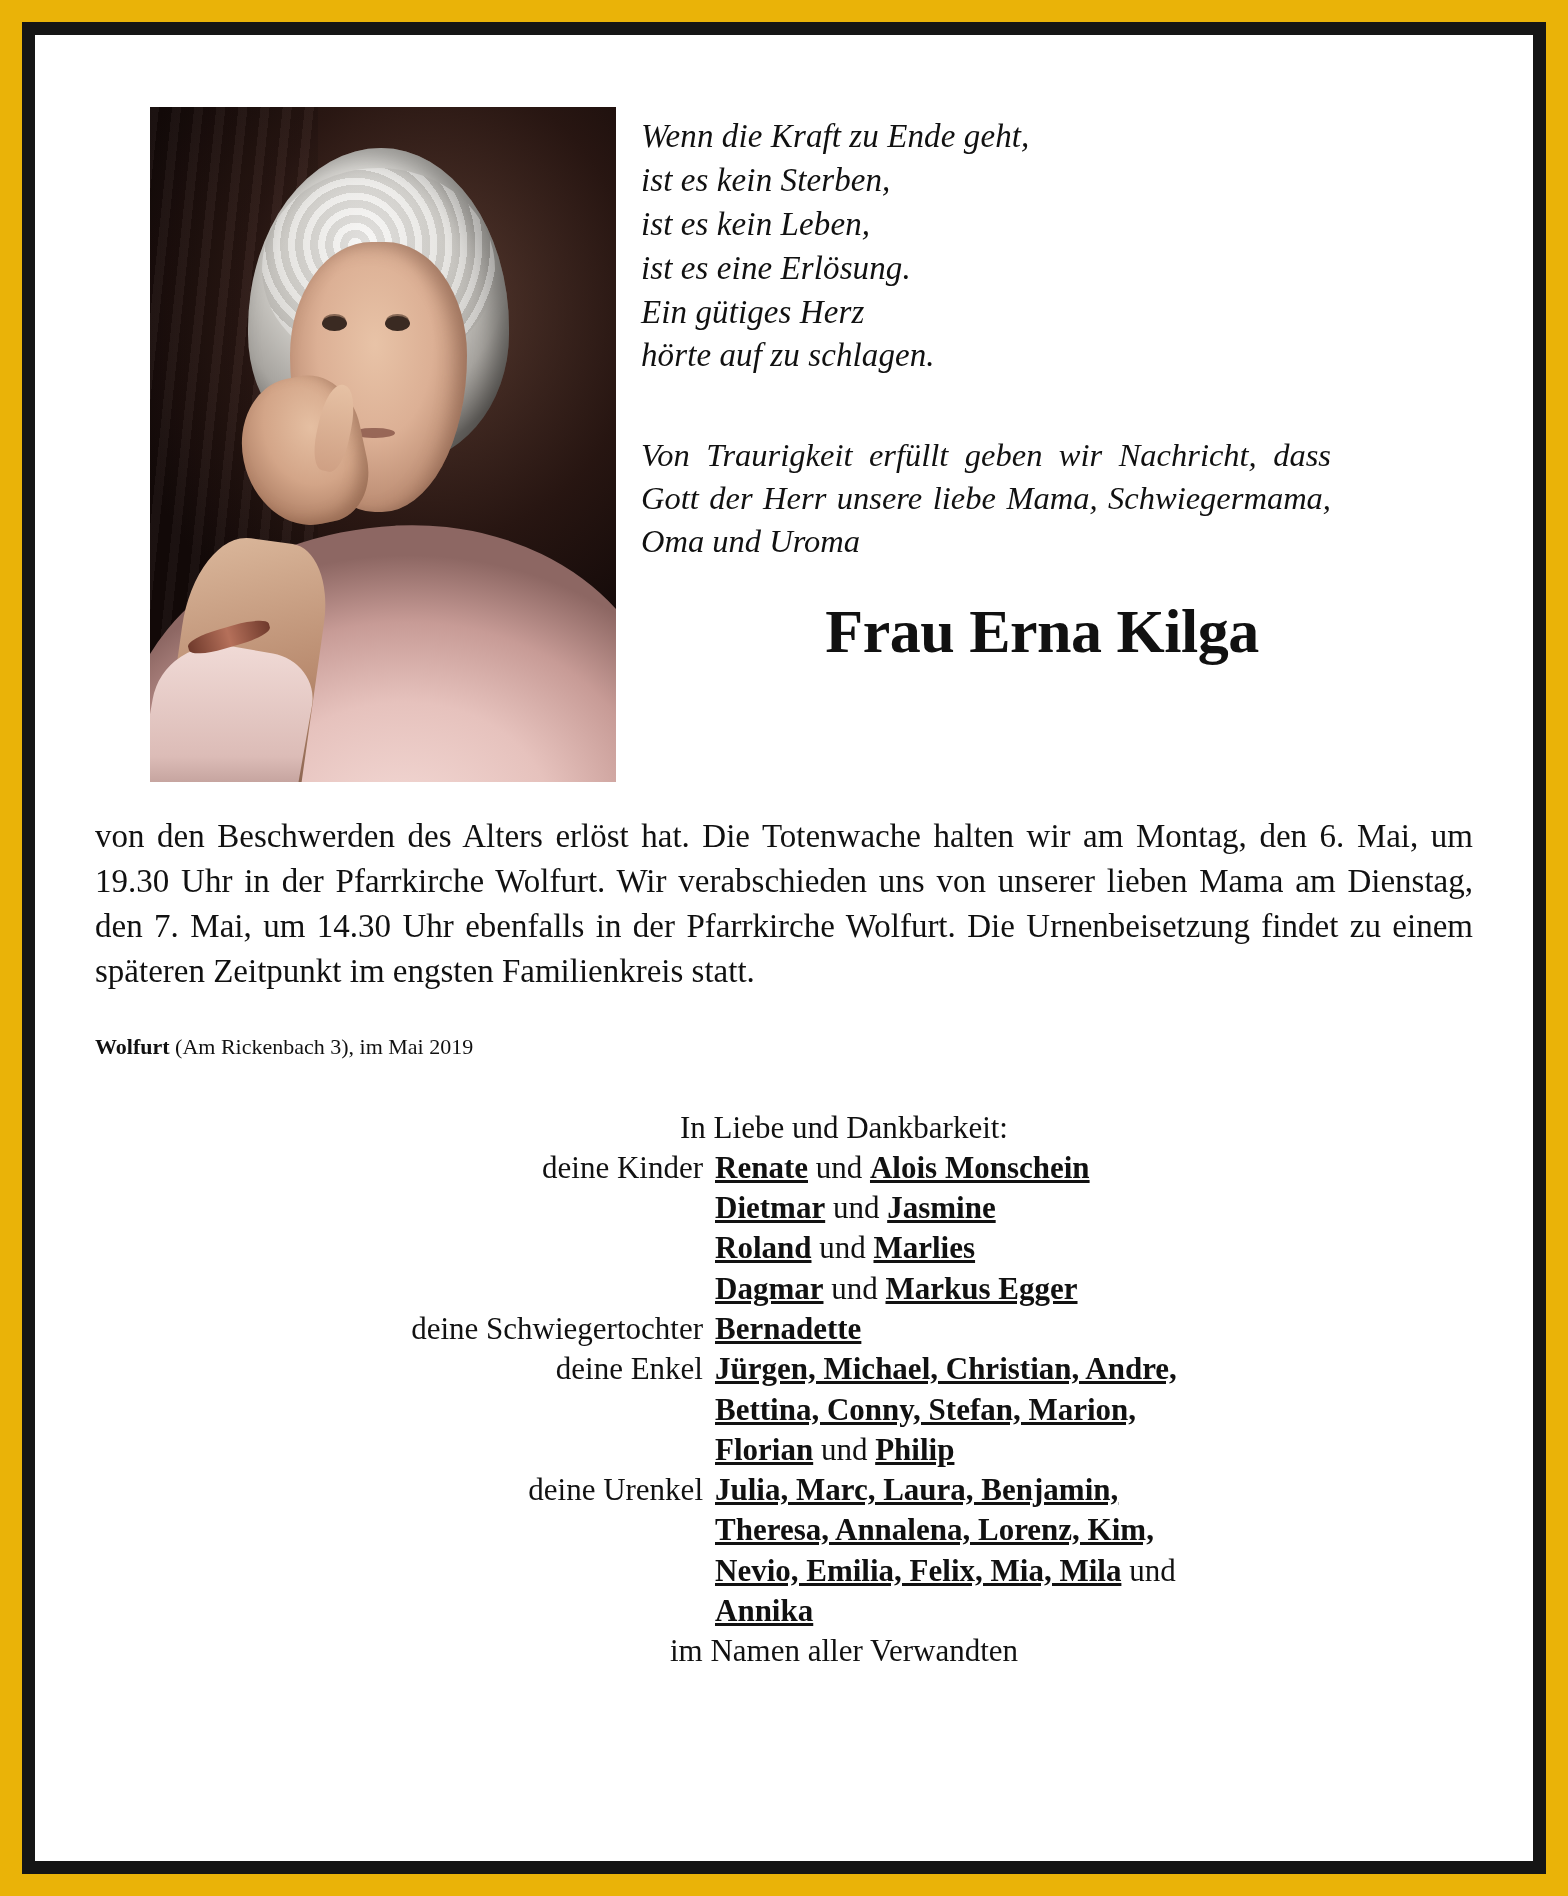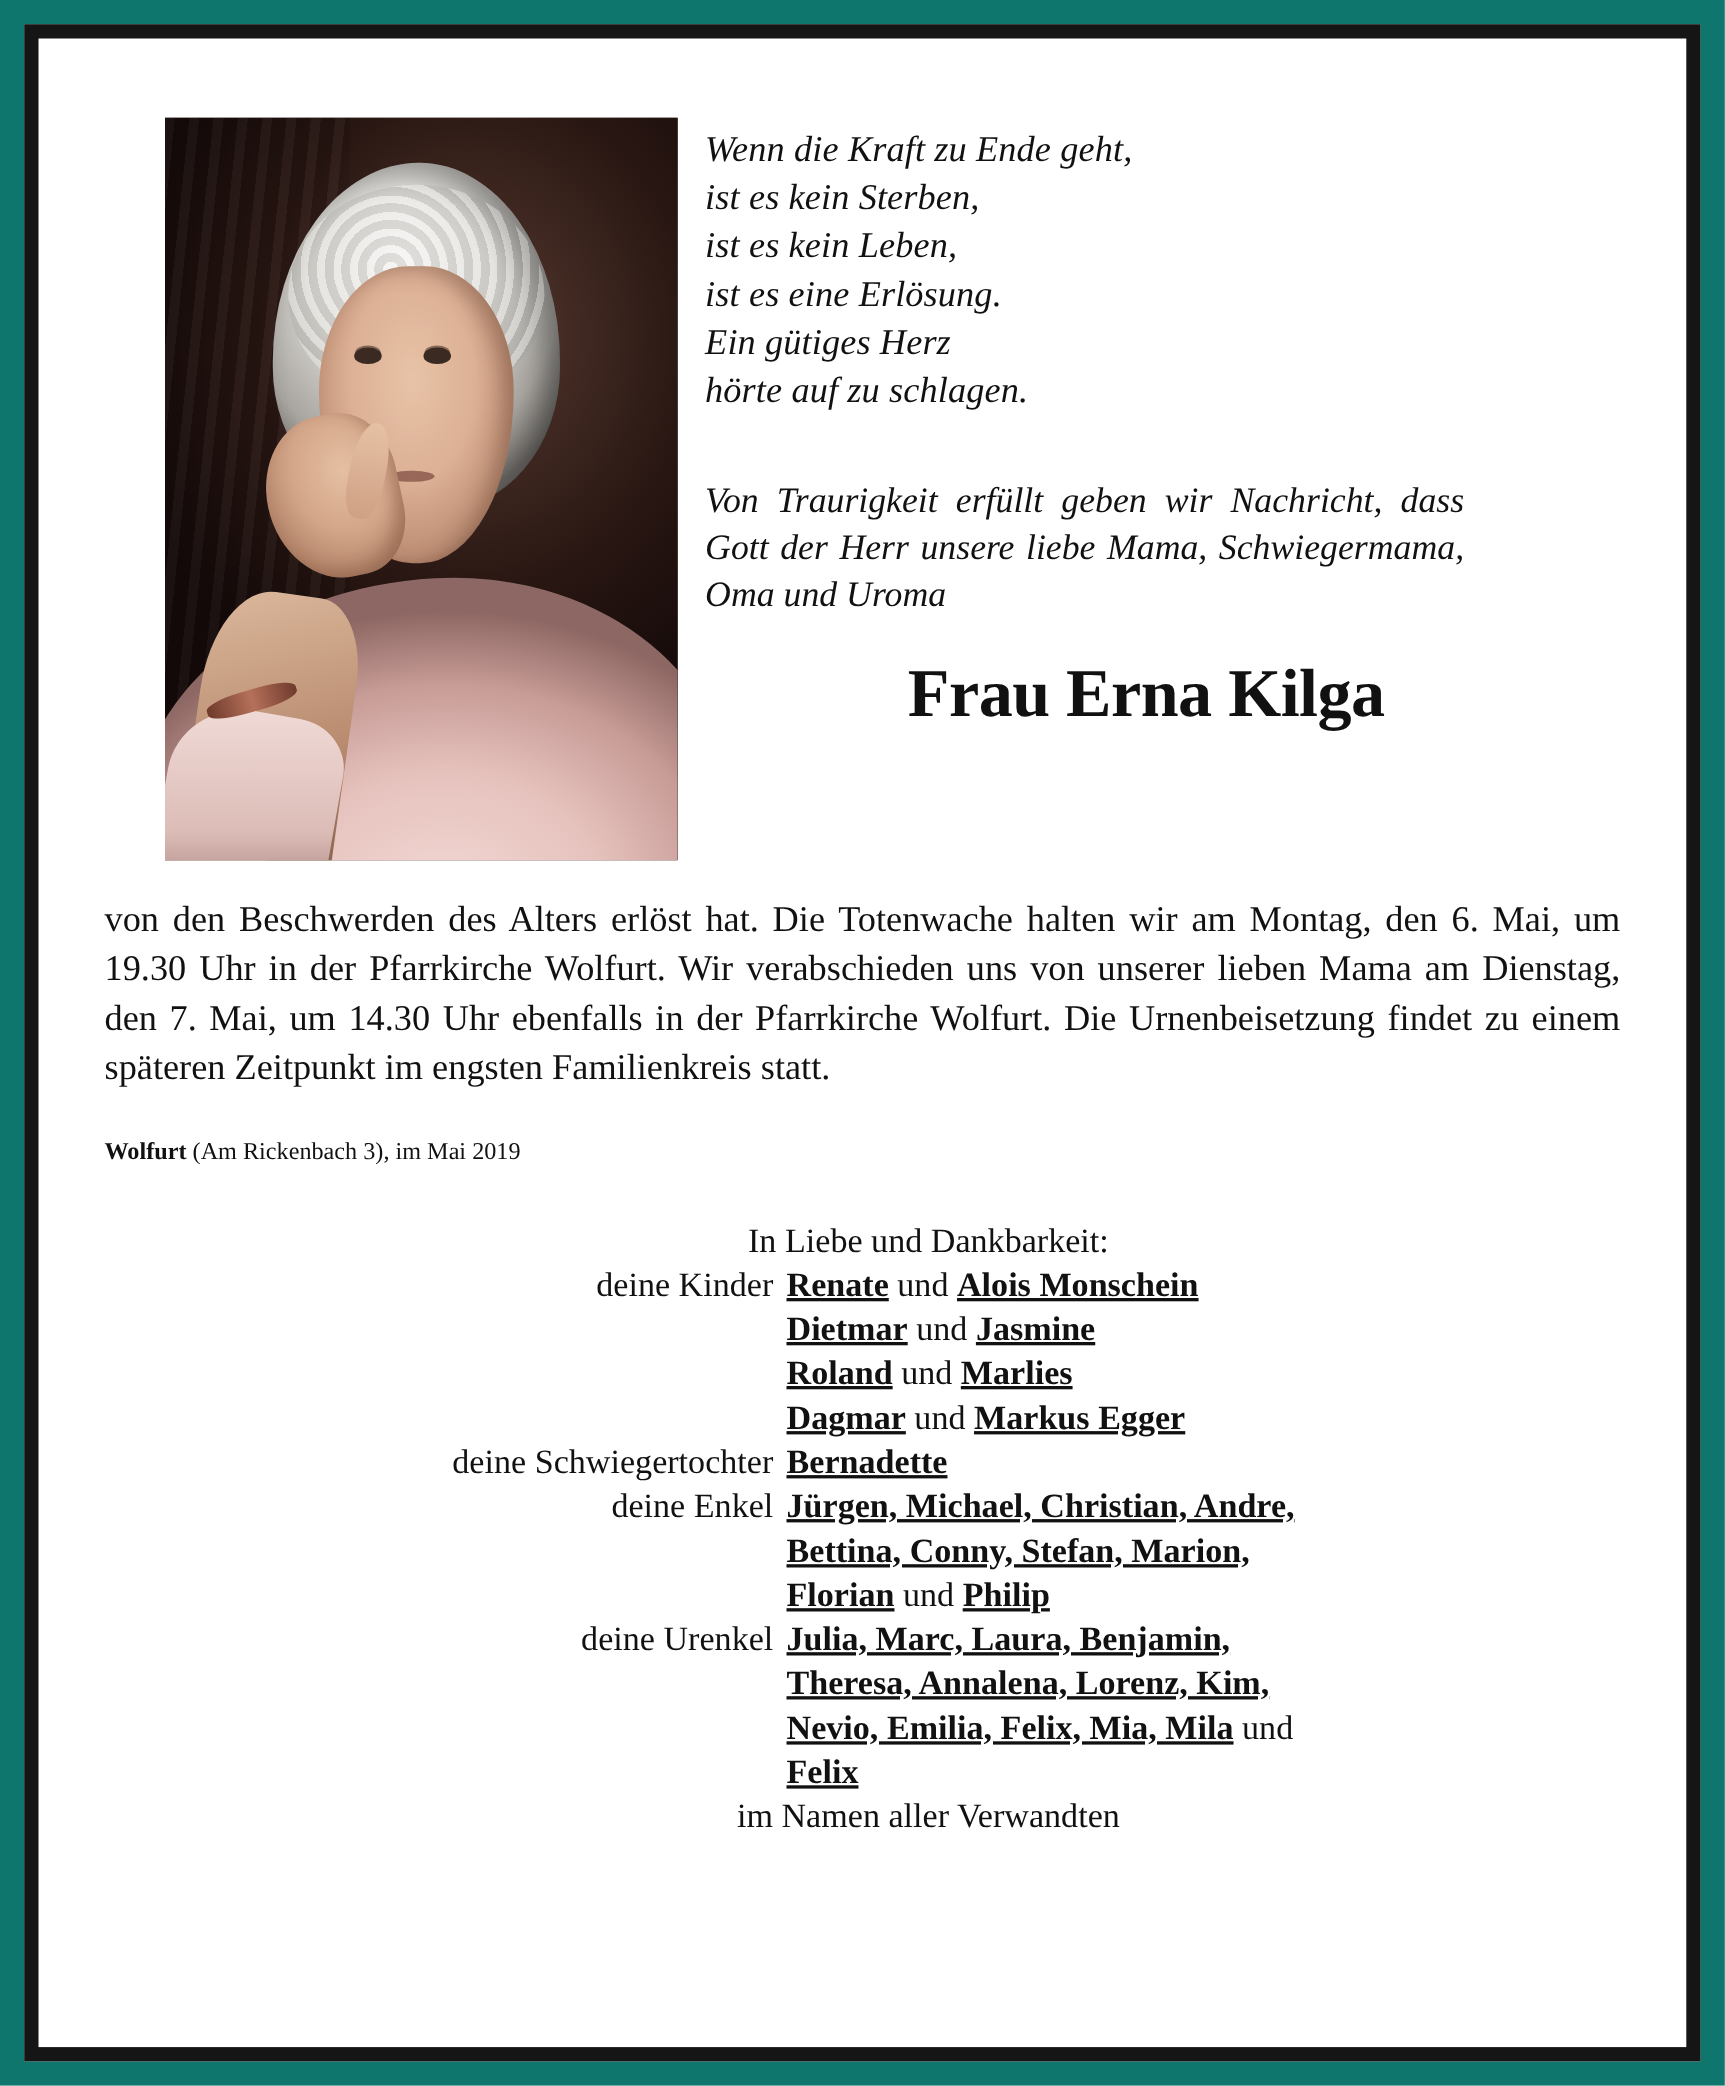--- a/index.html
+++ b/index.html
@@ -11,21 +11,21 @@
     width: 1568px;
     height: 1896px;
     font-family: "Liberation Serif", serif;
     color: #111111;
     overflow: hidden;
   }
   .page {
     position: relative;
     width: 1568px;
     height: 1896px;
-    background: #0f766e;
+    background: #eab308;
     box-sizing: border-box;
     padding: 22px;
   }
   .frame {
     position: relative;
     width: 100%;
     height: 100%;
     border: 13px solid #151515;
     box-sizing: border-box;
     background: #ffffff;
@@ -370,21 +370,21 @@
             <div class="fam-row fam-cont">
               <div class="fam-label">deine Urenkel</div>
               <div class="fam-value"><b>Theresa, Annalena, Lorenz, Kim,</b></div>
             </div>
             <div class="fam-row fam-cont">
               <div class="fam-label">deine Urenkel</div>
               <div class="fam-value"><b>Nevio, Emilia, Felix, Mia, Mila</b><span> und</span></div>
             </div>
             <div class="fam-row fam-cont">
               <div class="fam-label">deine Urenkel</div>
-              <div class="fam-value"><b>Felix</b></div>
+              <div class="fam-value"><b>Annika</b></div>
             </div>
           </div>
         <div class="fam-center">im Namen aller Verwandten</div>
       </div>
 
     </div>
   </div>
 </div>
 
 </body></html>

